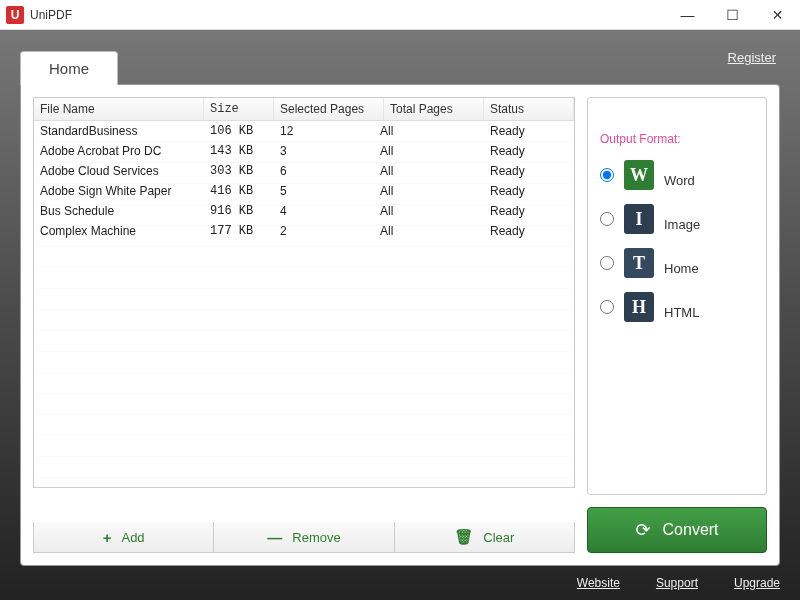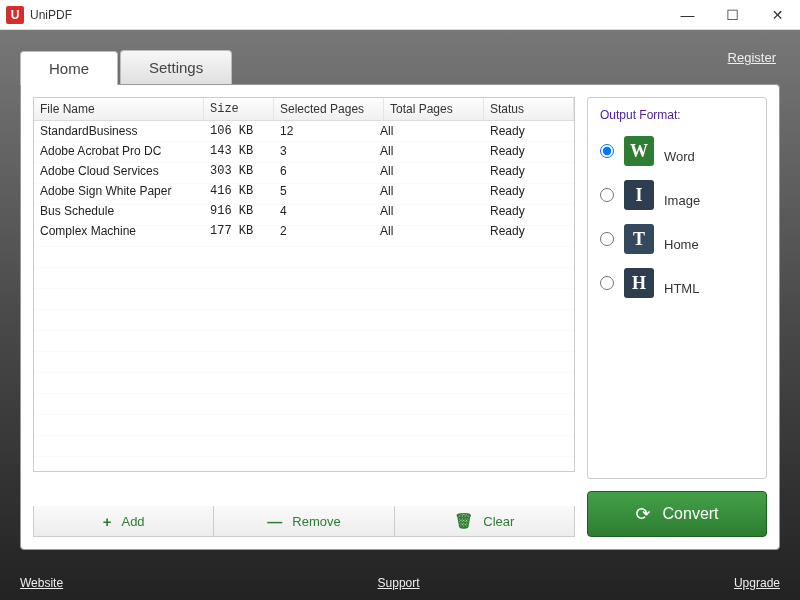--- a/index.html
+++ b/index.html
@@ -33,54 +33,53 @@
 .tr { display: flex; font-size: 12px; color: #222; height: 20px; align-items: center; }
 .td { padding: 0 6px; overflow: hidden; white-space: nowrap; text-overflow: ellipsis; }
 
 .btnrow { display: flex; border: 1px solid #ccc; border-top: none; }
 .actbtn { flex: 1; display: flex; align-items: center; justify-content: center; gap: 10px; padding: 6px 0; font-size: 13px; color: #2e7d32; background: linear-gradient(#fafafa,#ededed); border-right: 1px solid #ccc; cursor: pointer; }
 .actbtn:last-child { border-right: none; }
 .actbtn .ic { font-weight: bold; font-size: 15px; color: #2e7d32; }
 
 .rightcol { width: 180px; display: flex; flex-direction: column; gap: 12px; }
 .formatbox { flex: 1; border: 1px solid #ccc; border-radius: 3px; padding: 10px 12px; }
-.formatbox .hdr { font-size: 12px; color: #4c1d95; margin-bottom: 14px; }
+.formatbox .hdr { font-size: 12px; color: #ec4899; margin-bottom: 14px; margin-top: 24px; }
 .frow { display: flex; align-items: center; gap: 10px; margin-bottom: 14px; cursor: pointer; }
 .frow input { width: 14px; height: 14px; }
 .ficon { width: 30px; height: 30px; display: flex; align-items: center; justify-content: center; font-family: Georgia, serif; font-weight: bold; font-size: 18px; color: #fff; border-radius: 3px; }
 .ic-word { background: #2e7d32; }
 .ic-image { background: #2c3e50; }
 .ic-text { background: #34495e; }
 .ic-html { background: #2c3e50; }
 .flabel { font-size: 13px; color: #333; margin-top: 11px; }
 
 .convertbtn { height: 46px; background: linear-gradient(#43a047,#2e7d32); border: 1px solid #1b5e20; border-radius: 4px; color: #fff; font-size: 16px; display: flex; align-items: center; justify-content: center; gap: 12px; cursor: pointer; }
 .convertbtn .ic { font-size: 18px; }
 
-.footer { display: flex; justify-content: space-between; gap: 36px; padding: 26px 0 2px 0; }
+.footer { display: flex; justify-content: flex-end; gap: 36px; padding: 10px 0 2px 0; }
 .footer a { color: #eee; font-size: 12px; text-decoration: underline; cursor: pointer; }
 </style>
 </head>
 <body>
 
 <div class="titlebar">
   <div class="app-icon">U</div>
   <div class="app-title">UniPDF</div>
   <div class="win-controls">
     <div class="win-btn">—</div>
     <div class="win-btn">☐</div>
     <div class="win-btn">✕</div>
   </div>
 </div>
 
 <div class="outer">
 
   <div class="tabrow">
     <div class="tab active">Home</div>
-    <div class="tab">Settings</div>
     <div class="register">Register</div>
   </div>
 
   <div class="panel">
 
     <div class="leftcol">
       <div class="tablewrap">
         <div class="thead">
           <div class="th c-name">File Name</div>
           <div class="th c-size">Size</div>

